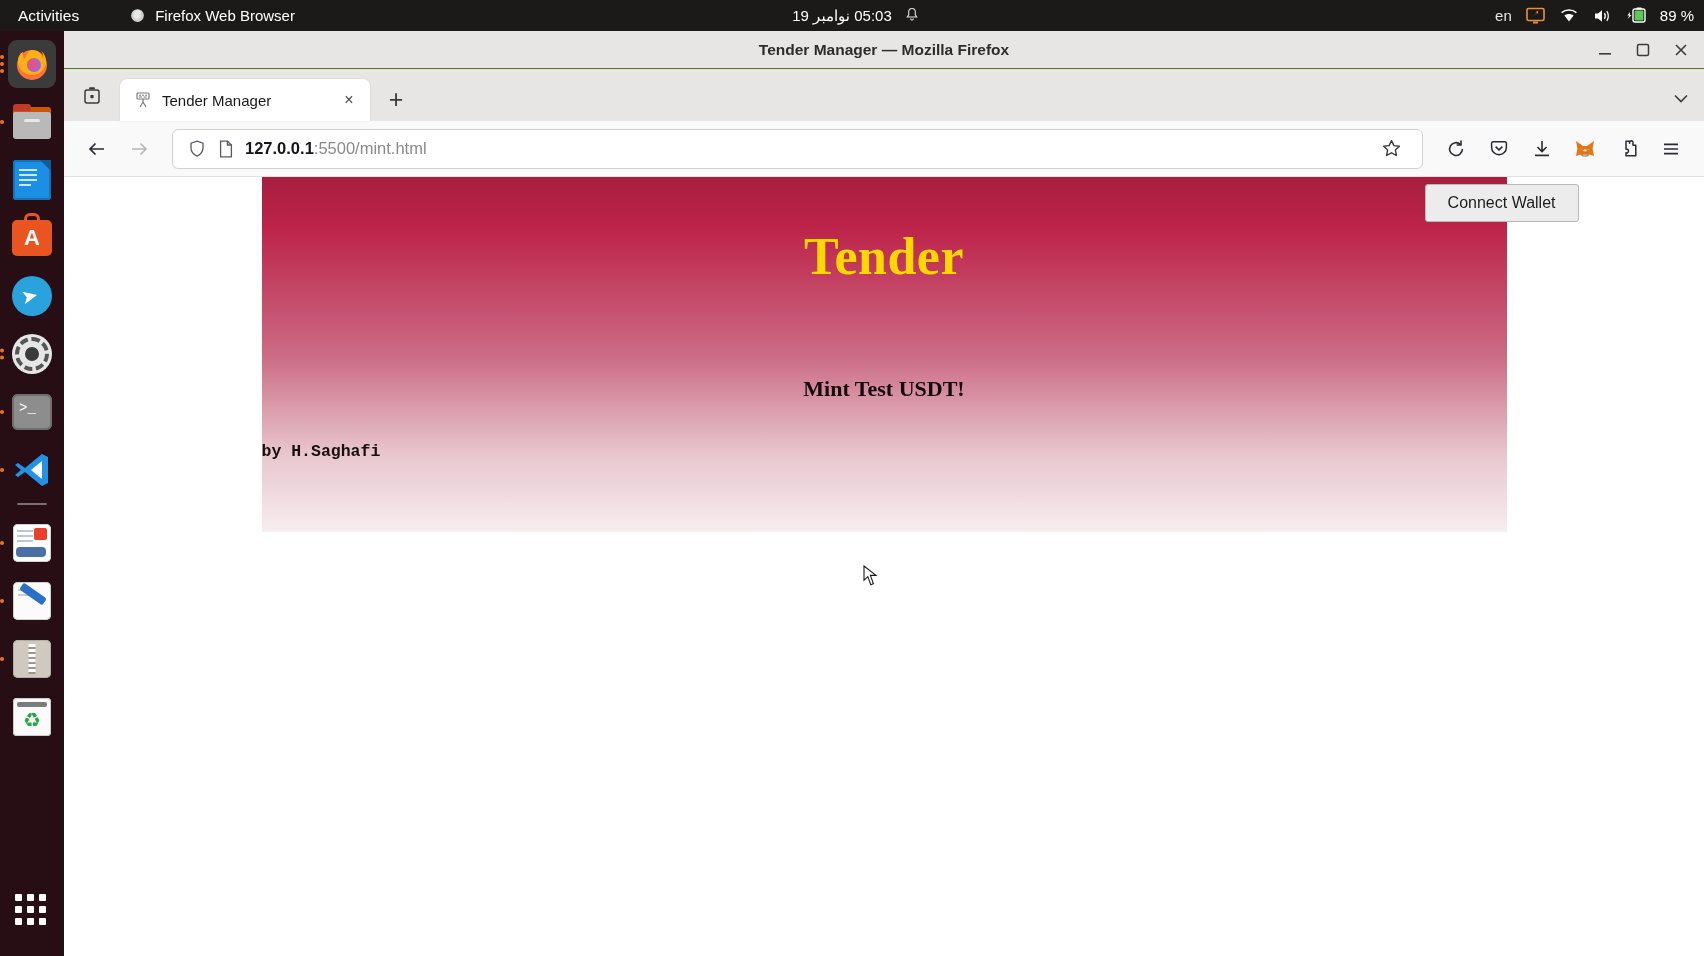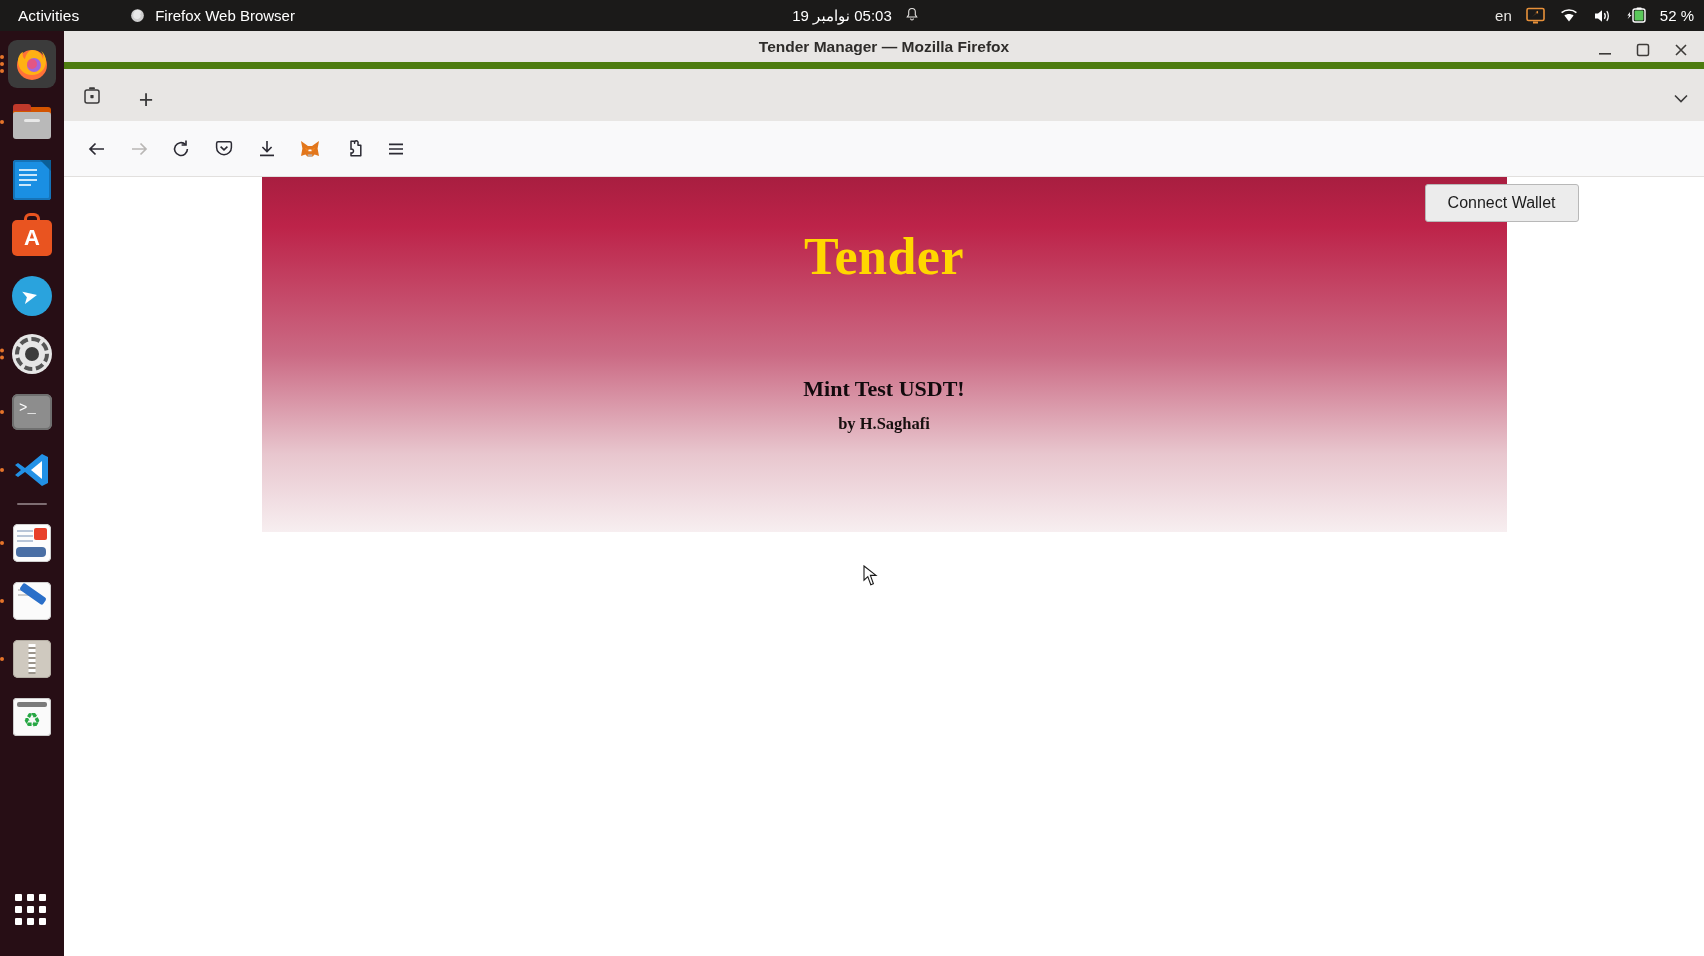--- a/index.html
+++ b/index.html
@@ -112,21 +112,21 @@
   .icon-trash .lid { position:absolute; left:4px; top:4px; right:4px; height:5px; background:#7b7b7b; border-radius:2px; }
   .icon-trash .rec { position:absolute; left:50%; top:12px; transform:translateX(-50%); color:#27a744; font-size:20px; line-height:1; }
 
   
   .ffwin {
     position: absolute; left: 64px; top: 31px; width: 1640px; height: 925px;
     background: #ffffff; overflow: hidden;
   }
   .titlebar {
     position: relative; height: 38px; background: #e8e6e4; display: flex;
-    align-items: center; justify-content: center; border-bottom: 7px solid #4d7c0f;
+    align-items: center; justify-content: center; border-bottom: 1px solid #4d7c0f;
   }
   .win-title { font-size: 15.5px; font-weight: bold; color: #2e2c2a; }
   .win-btns { position: absolute; right: 14px; top: 0; height: 38px; display: flex; align-items: center; gap: 20px; }
   .win-btn { width: 18px; height: 18px; position: relative; cursor: default; }
 
   .tabstrip { height: 52px; background: #e8e6e4; display: flex; align-items: flex-end; padding: 0 8px 0 0; position: relative; }
   .listall { width: 56px; height: 52px; display: flex; align-items: center; justify-content: center; }
   .tab {
     height: 42px; min-width: 250px; max-width: 250px; background: #fff; border-radius: 7px 7px 0 0;
     display: flex; align-items: center; padding: 0 10px 0 14px; gap: 10px; margin-bottom: 0;
@@ -184,22 +184,22 @@
   .spinner {
     position: absolute; right: 1px; top: 1px; width: 22px; height: 27px; background: #f0f0f0;
     border-left: 1px solid #cfcfcf; display: flex; flex-direction: column;
     align-items: center; justify-content: center; gap: 2px; color: #5a5a5a; font-size: 9px; line-height: 7px;
   }
   .mint-btn {
     background: #efefef; border: 1px solid #9a9a9a; border-radius: 3px; padding: 5px 13px;
     font-size: 15.5px; color: #101010; font-family: "Liberation Sans", sans-serif;
   }
   .byline {
-    text-align: center; margin-top: 12px;
-    font-family: Liberation Serif, serif; font-weight: bold; font-size: 16.5px; color: #17100f;
+    margin-top: 40px;
+    font-family: Liberation Mono, monospace; font-weight: bold; font-size: 16.5px; color: #17100f;
   }
   .cursor { position: absolute; left: 863px; top: 565px; width: 16px; height: 22px; }
 </style>
 </head>
 <body>
 
 <div id="screen">
 
   <div class="topbar">
     <div class="topbar-left">
@@ -235,21 +235,21 @@
       <svg class="tray-ico" width="19" height="16" viewBox="0 0 19 16">
         <path d="M2 5.6h3l4-3.4v11.6l-4-3.4H2z" fill="#ffffff"></path>
         <path d="M11.4 5.2c1 1.6 1 4 0 5.6M13.8 3.2c2 2.6 2 7 0 9.6" fill="none" stroke="#ffffff" stroke-width="1.3"></path>
       </svg>
       <svg class="tray-ico" width="24" height="17" viewBox="0 0 24 17">
         <path d="M4 5l-2.6 3.6H3.4L1.6 12 5.6 8H3.8z" fill="#ffffff"></path>
         <rect x="7" y="2" width="12" height="13" rx="2" fill="none" stroke="#ffffff" stroke-width="1.4"></rect>
         <rect x="8.6" y="3.6" width="8.8" height="9.8" rx="1" fill="#5ac85a"></rect>
         <rect x="10.4" y="0.4" width="5.4" height="2" rx="1" fill="#ffffff"></rect>
       </svg>
-      <span class="batt-pct">52 %</span>
+      <span class="batt-pct">89 %</span>
     </div>
   </div>
 
   <div class="dock">
 
     <div class="dock-item active-bg">
       <span class="run-dots">
           <i></i>
           <i></i>
           <i></i>
@@ -400,20 +400,29 @@
 
     <div class="tabstrip">
       <span class="listall">
         <svg width="22" height="22" viewBox="0 0 22 22">
           <rect x="4" y="6" width="14" height="13" rx="2" fill="none" stroke="#3b3a3a" stroke-width="1.5"></rect>
           <rect x="8" y="3.2" width="6" height="2" rx="1" fill="#3b3a3a"></rect>
           <rect x="9.4" y="11" width="3.2" height="3.2" rx=".6" fill="#3b3a3a"></rect>
         </svg>
       </span>
 
+      <div class="tab">
+        <svg class="tab-favicon" viewBox="0 0 18 18">
+          <rect x="3" y="2" width="12" height="6" rx="1" fill="none" stroke="#7a7a7a" stroke-width="1.2"></rect>
+          <path d="M5 4.2h2M8 4.2h2M11 4.2h2M5 6h3M9.5 6h3" stroke="#7a7a7a" stroke-width="1"></path>
+          <path d="M9 8v3M6 16l3-5 3 5" fill="none" stroke="#7a7a7a" stroke-width="1.2"></path>
+        </svg>
+        <span class="tab-label">Tender Manager</span>
+        <span class="tab-close">×</span>
+      </div>
 
       <span class="newtab">+</span>
 
       <span class="tabstrip-right">
         <svg width="22" height="22" viewBox="0 0 22 22">
           <path d="M5 8.5l6 6 6-6" fill="none" stroke="#3b3a3a" stroke-width="1.6"></path>
         </svg>
       </span>
     </div>
 
@@ -422,20 +431,37 @@
         <svg width="22" height="22" viewBox="0 0 22 22">
           <path d="M18 11H4M9.5 5.5L4 11l5.5 5.5" fill="none" stroke="#2b2a33" stroke-width="1.7"></path>
         </svg>
       </span>
       <span class="navbtn">
         <svg width="22" height="22" viewBox="0 0 22 22">
           <path d="M4 11h14M12.5 5.5L18 11l-5.5 5.5" fill="none" stroke="#b9b7b5" stroke-width="1.7"></path>
         </svg>
       </span>
 
+      <div class="urlbar">
+        <svg width="20" height="20" viewBox="0 0 20 20">
+          <path d="M10 2.2l6 2v4.6c0 3.6-2.5 6.8-6 8.4-3.5-1.6-6-4.8-6-8.4V4.2z" fill="none" stroke="#5b5a60" stroke-width="1.3"></path>
+        </svg>
+        <svg width="18" height="20" viewBox="0 0 18 20">
+          <path d="M3.6 2.2h7l3.8 3.8v11.8H3.6z" fill="none" stroke="#5b5a60" stroke-width="1.3"></path>
+          <path d="M10.4 2.2V6h4" fill="none" stroke="#5b5a60" stroke-width="1.3"></path>
+        </svg>
+        <span class="url-text">
+          <span class="url-host">127.0.0.1</span><span>:5500/mint.html</span>
+        </span>
+        <span class="navbtn">
+          <svg width="21" height="21" viewBox="0 0 21 21">
+            <path d="M10.5 2.6l2.4 5 5.5.7-4 3.8 1 5.4-4.9-2.7-4.9 2.7 1-5.4-4-3.8 5.5-.7z" fill="none" stroke="#3b3a3a" stroke-width="1.4" stroke-linejoin="round"></path>
+          </svg>
+        </span>
+      </div>
 
       <div class="navbar-right">
         <span class="navbtn">
           <svg width="22" height="22" viewBox="0 0 22 22">
             <path d="M17.4 11a6.4 6.4 0 1 1-1.9-4.5" fill="none" stroke="#2b2a33" stroke-width="1.6"></path>
             <path d="M16 2.6v4.4h-4.4" fill="none" stroke="#2b2a33" stroke-width="1.6"></path>
           </svg>
         </span>
         <span class="navbtn">
           <svg width="22" height="22" viewBox="0 0 22 22">

